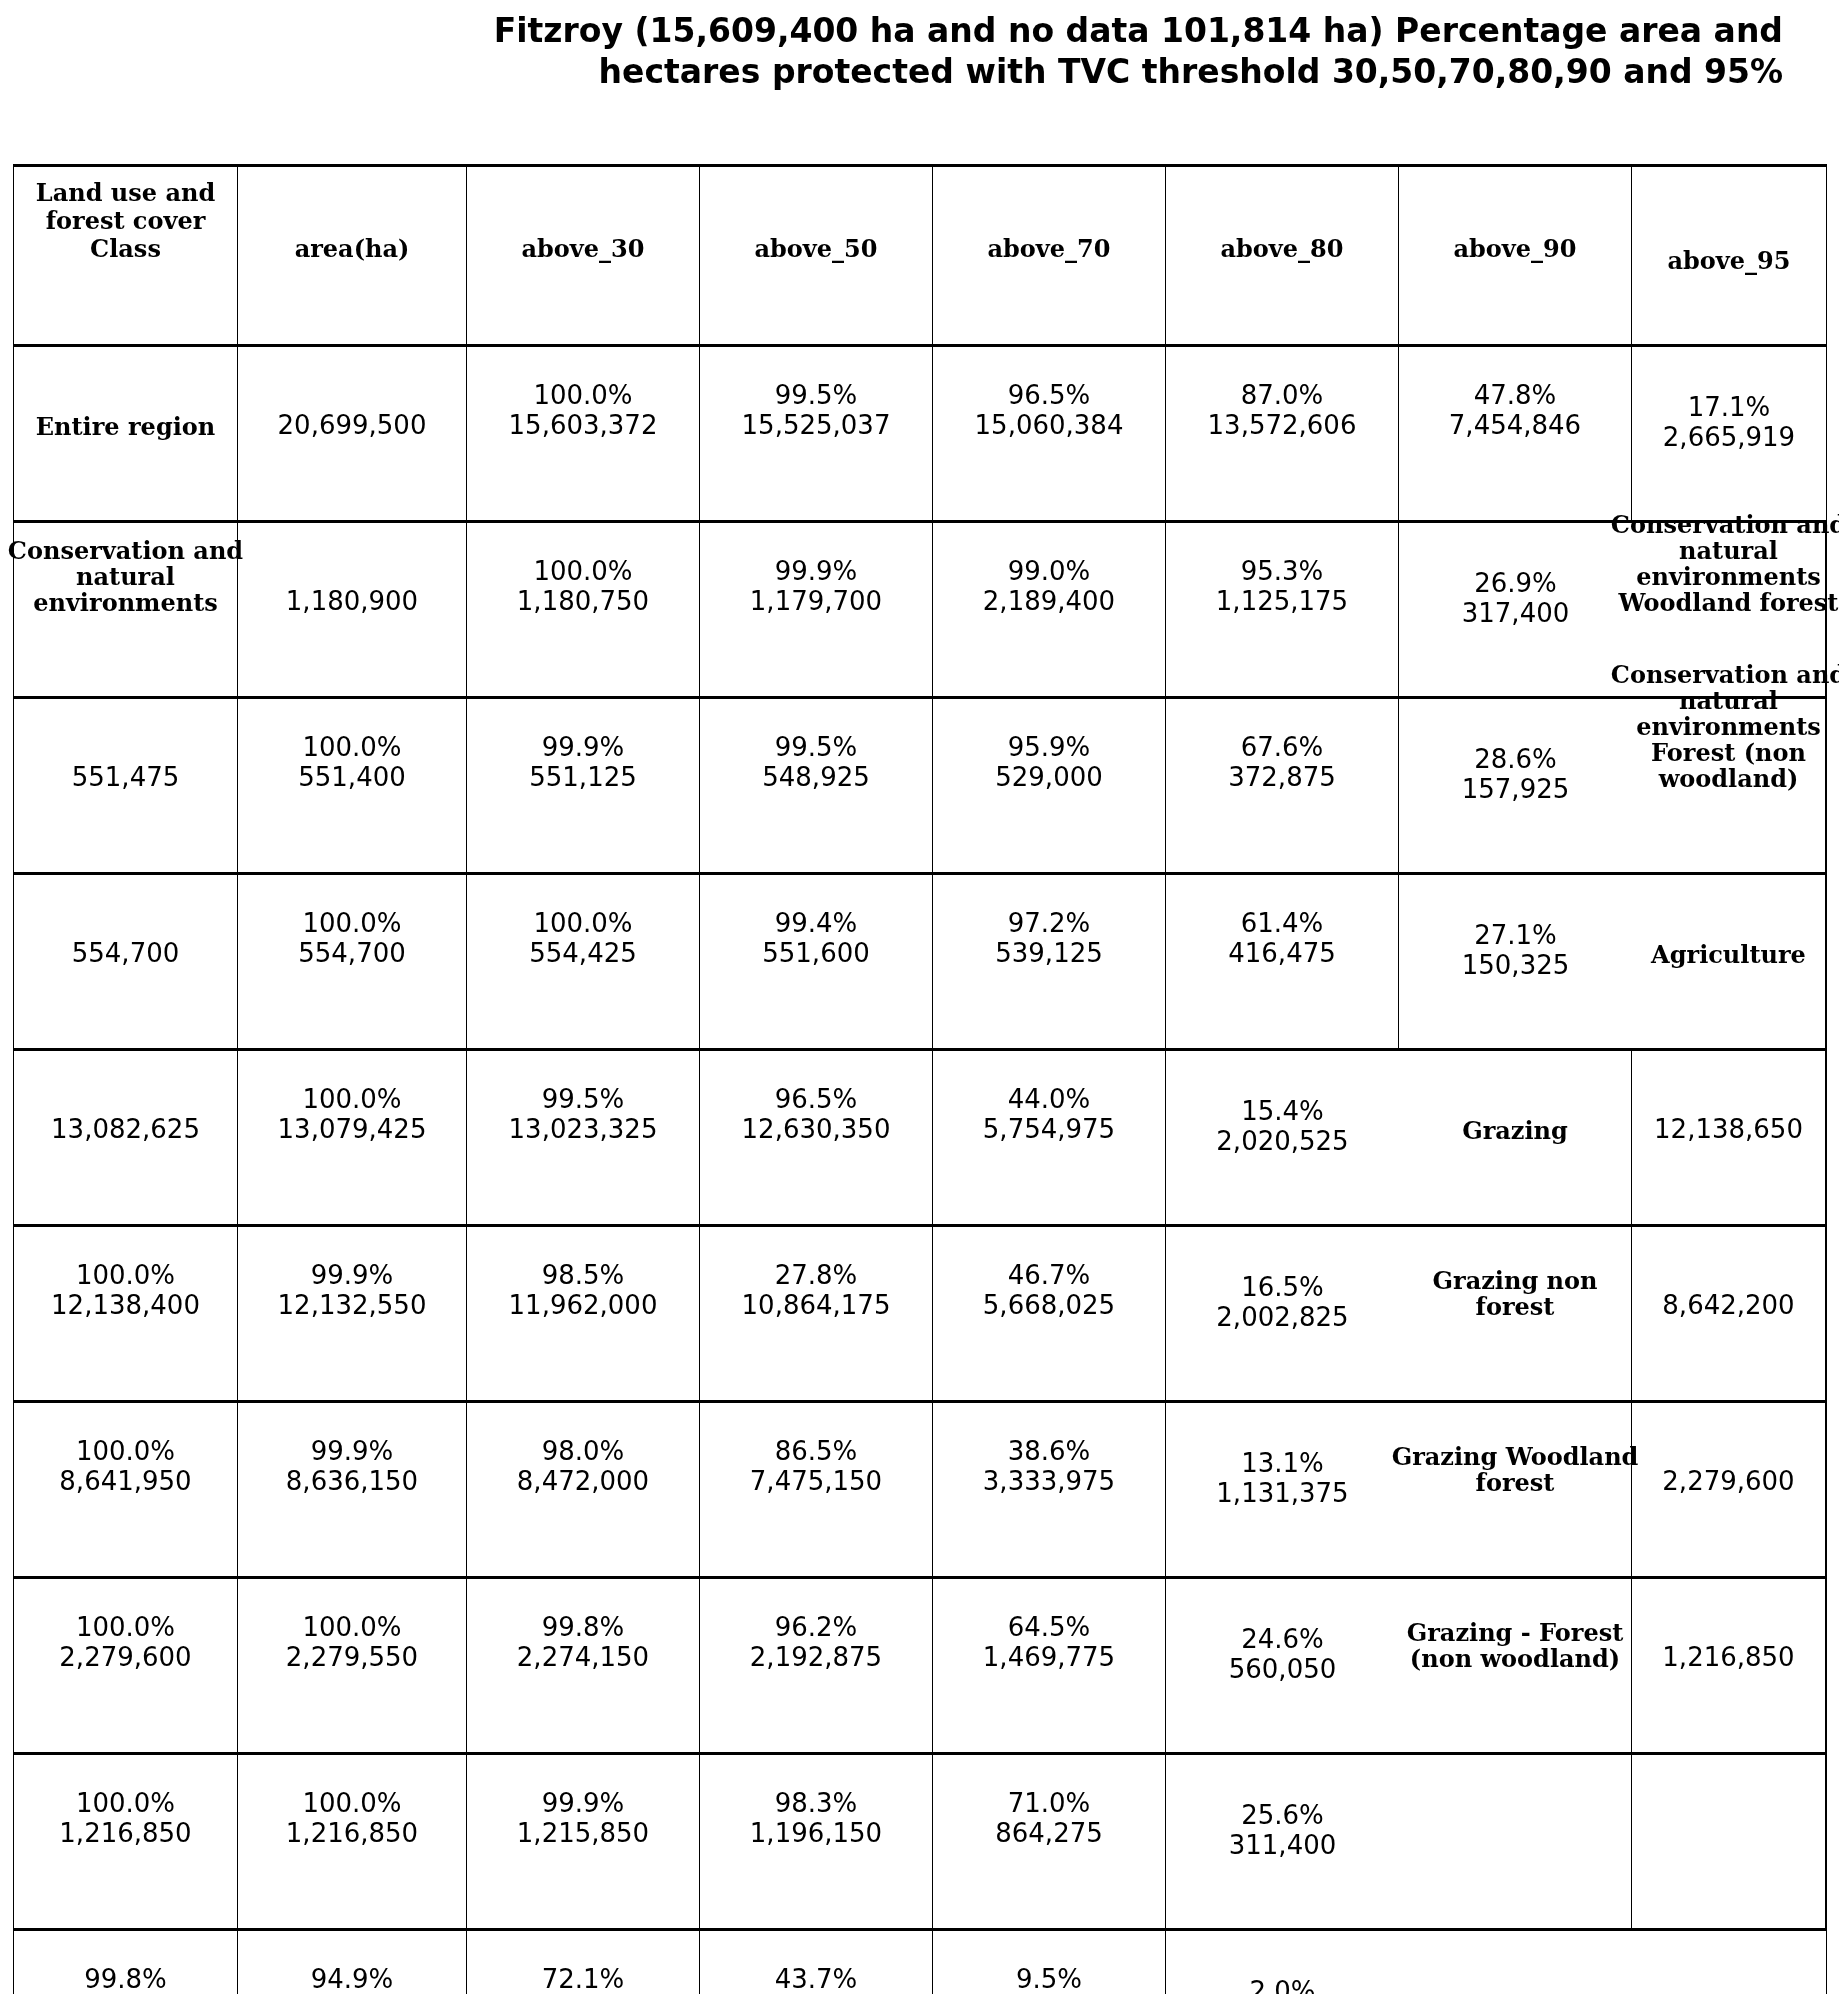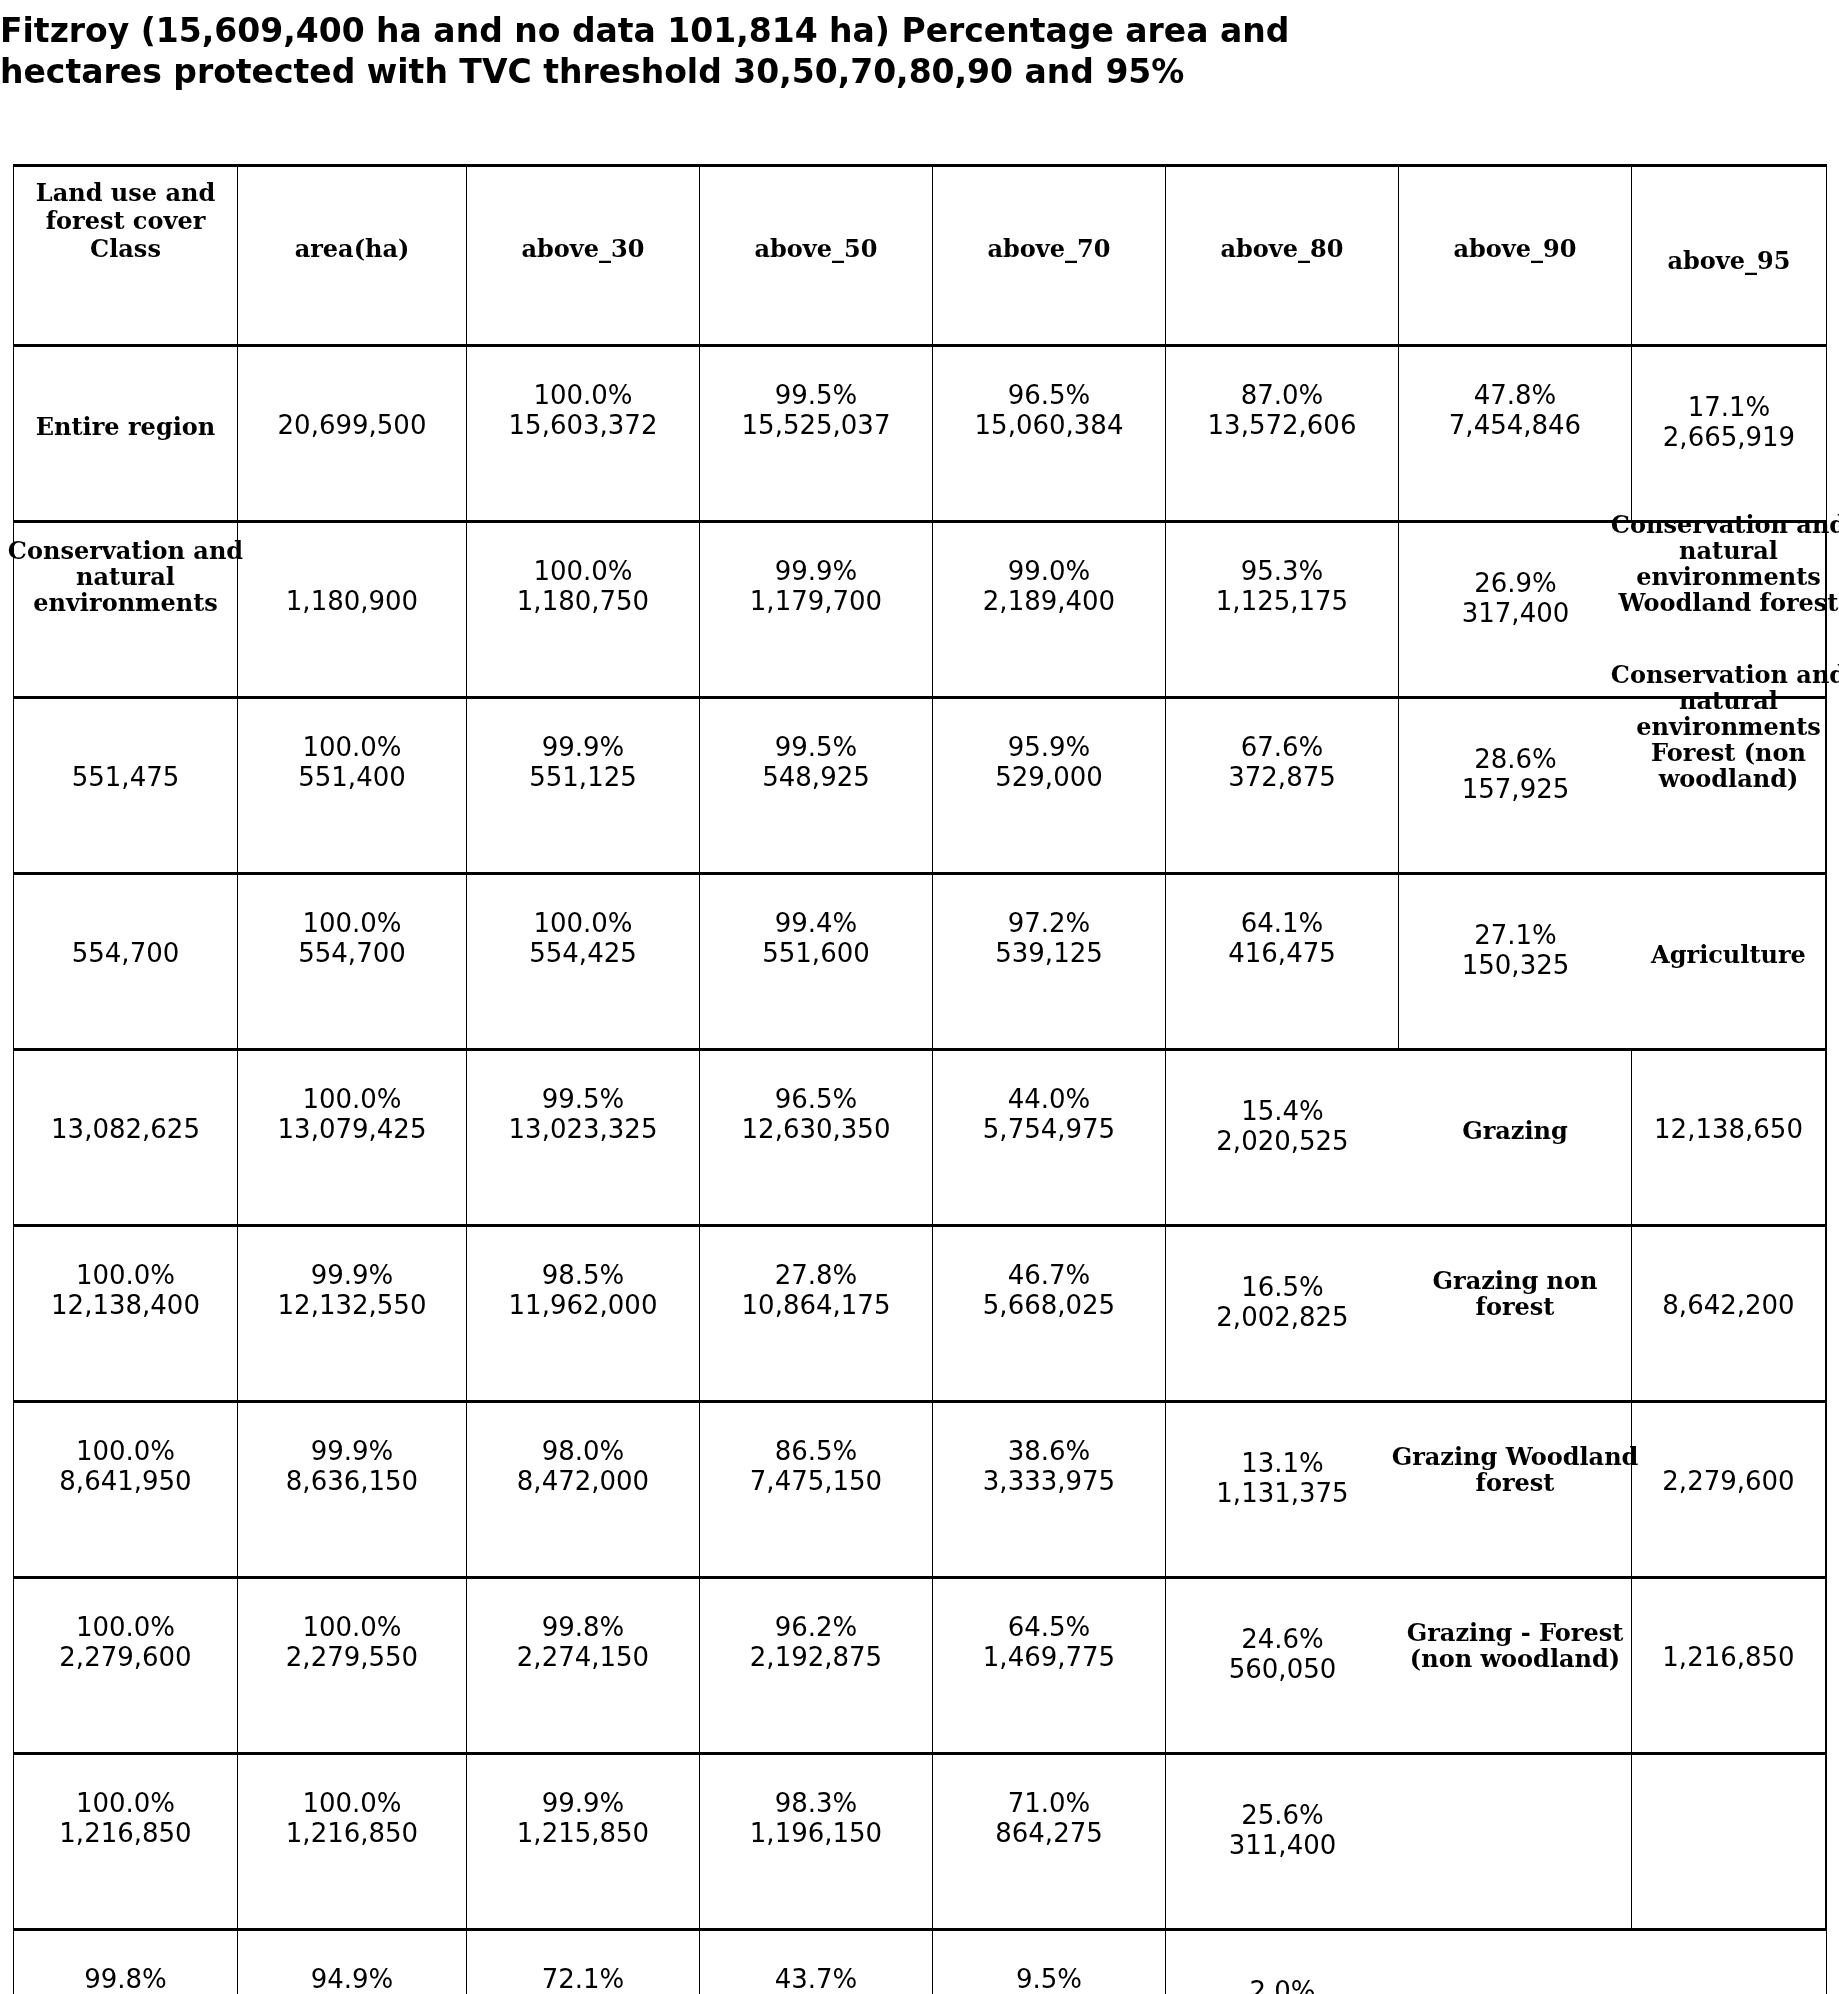--- a/index.html
+++ b/index.html
@@ -1,20 +1,20 @@
 <!DOCTYPE html>
 <html style="font-size:6.4px"><head>
 <meta charset="utf-8">
 <style>
   * { box-sizing: border-box; margin: 0; padding: 0; }
   html, body { width: 1839px; height: 2548px; background: #ffffff; position: relative;
                font-family: "DejaVu Sans", "Liberation Sans", sans-serif; color: #000; }
 
   
-  .title { position: absolute; top: 10.4px; left: 0; width: 1783px; text-align: left;
+  .title { position: absolute; top: 10.4px; left: 0; width: 1783px; text-align: right;
            font: bold 33px/41px "DejaVu Sans", "Liberation Sans", sans-serif;
            white-space: pre-line; letter-spacing: 0px; }
 
   
   .tbl { position: absolute; left: 13px; top: 164px; display: grid;
          grid-template-columns: 224px 229px 233px 233px 233px 233px 233px 194px;
          grid-template-rows: 180px repeat(11, 176px);
          border: 1.6px solid #000; border-top: 3.6px solid #000; background: #fff; }
   .cell { position: relative; border-right: 1.6px solid #000; border-bottom: 3.6px solid #000; }
   .cell.lastcol { border-right: none; margin-top: 26px; }
@@ -168,21 +168,21 @@
     </div>
     <div class="cell num">
       <div class="txt">99.4%
 551,600</div>
     </div>
     <div class="cell num">
       <div class="txt">97.2%
 539,125</div>
     </div>
     <div class="cell num">
-      <div class="txt">64.1%
+      <div class="txt">61.4%
 416,475</div>
     </div>
     <div class="cell num lastcol">
       <div class="txt">27.1%
 150,325</div>
     </div>
     <div class="cell lbl">
       <div class="txt">Agriculture</div>
     </div>
     <div class="cell num">

